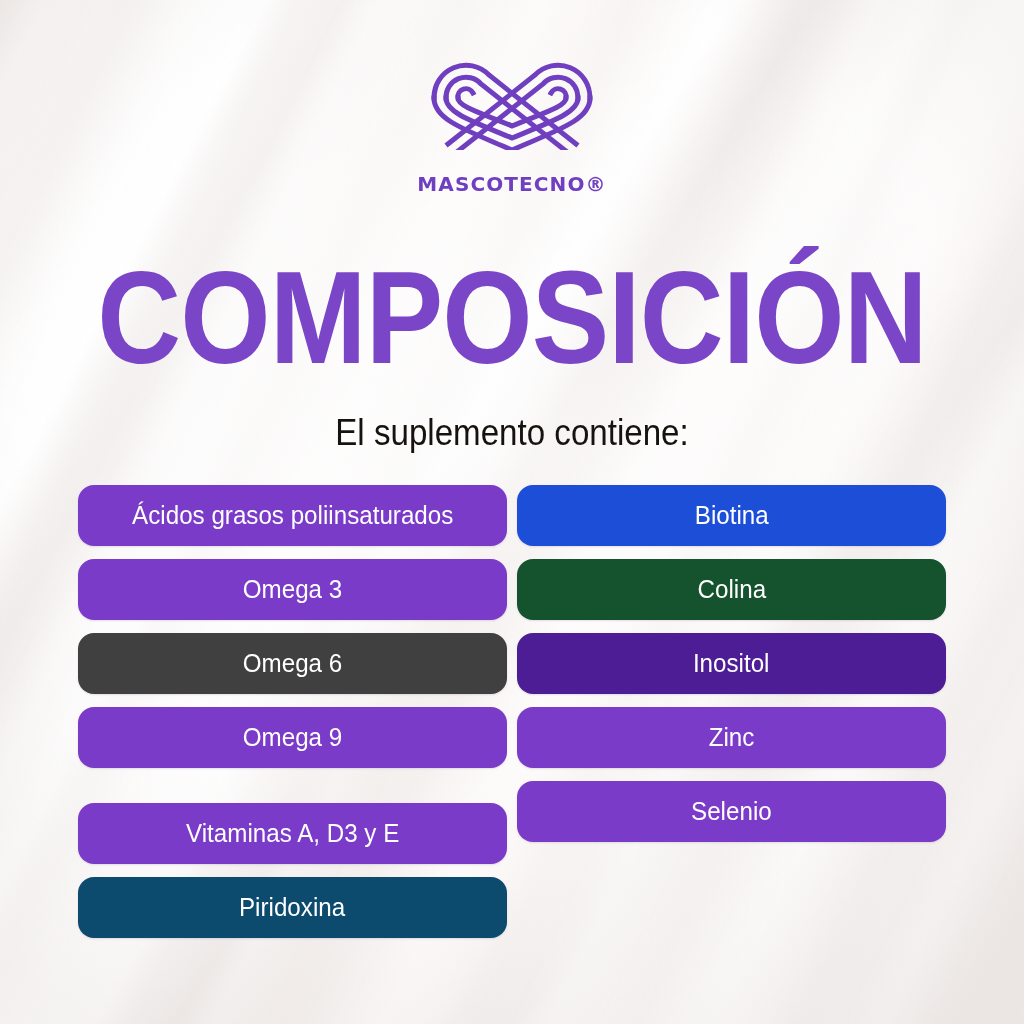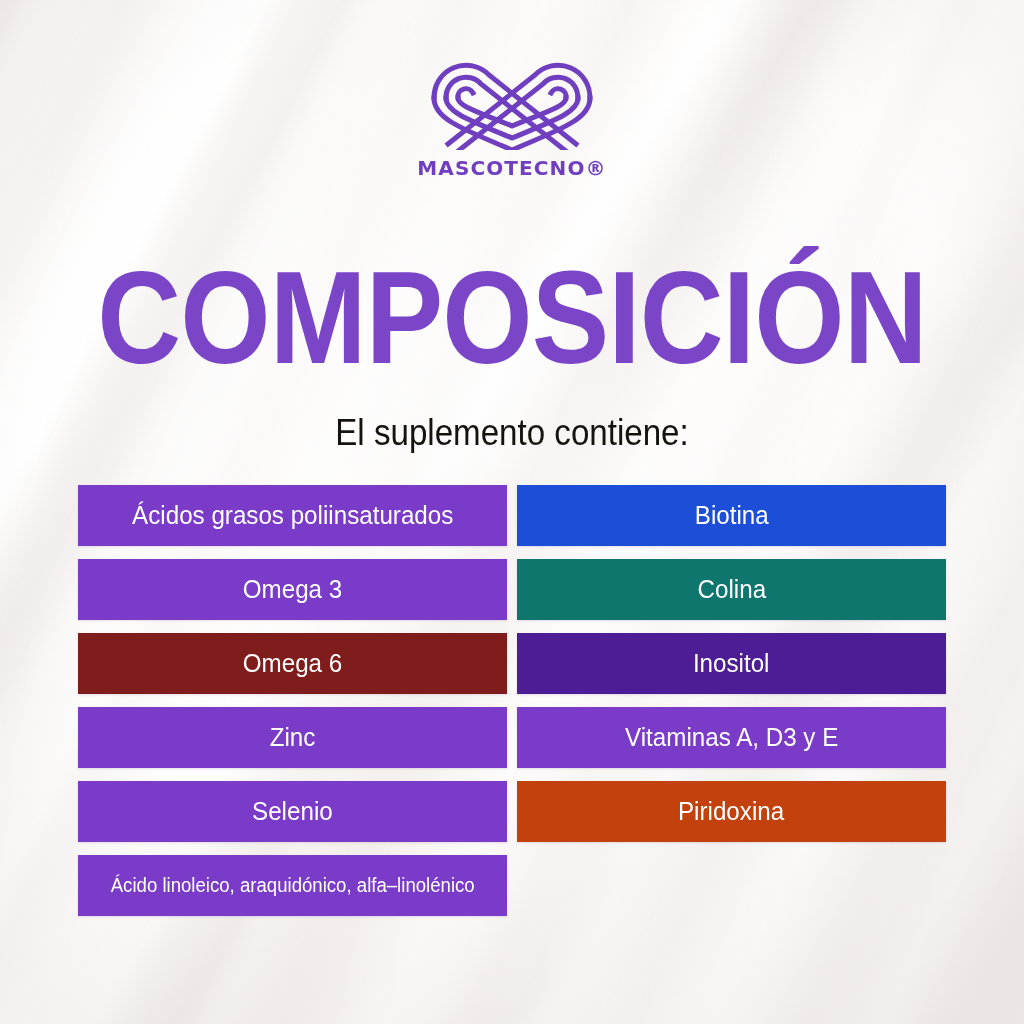--- a/index.html
+++ b/index.html
@@ -78,21 +78,21 @@
   #brand-logo {
     position:absolute;
     left:0; right:0;
     top:58px;
     display:flex;
     flex-direction:column;
     align-items:center;
   }
   #logo-mark { width:172px; height:92px; display:block; }
   #brand-wordmark {
-    margin-top:8px;
+    margin-top:24px;
     font-family:"DejaVu Sans", sans-serif;
     font-weight:700;
     font-size:20px;
     letter-spacing:1.1px;
     color:#6f3fc0;
     line-height:1;
   }
 
   
   #page-title {
@@ -133,20 +133,21 @@
     row-gap:13px;
   }
   .ingredient-row {
     height:61px;
     background:#7b3bc9;
     display:flex;
     align-items:center;
     justify-content:center;
     padding:0 10px;
     box-shadow:0 1px 2px rgba(120,90,150,.18);
+    border-radius:16px;
   }
   .ingredient-label {
     color:#ffffff;
     font-family:"Liberation Sans Narrow","Liberation Sans", sans-serif;
     font-size:26px;
     line-height:1.15;
     text-align:center;
     transform:scaleX(.93);
     white-space:nowrap;
   }
@@ -185,39 +186,39 @@
   <div id="composition-grid">
       <div class="ingredient-row" style="background: rgb(123, 59, 201);">
         <span class="ingredient-label" style="color: rgb(255, 255, 255);">Ácidos grasos poliinsaturados</span>
       </div>
       <div class="ingredient-row" style="background: #1d4ed8;">
         <span class="ingredient-label" style="color: rgb(255, 255, 255);">Biotina</span>
       </div>
       <div class="ingredient-row" style="background: rgb(123, 59, 201);">
         <span class="ingredient-label" style="color: rgb(255, 255, 255);">Omega 3</span>
       </div>
-      <div class="ingredient-row" style="background: #0f766e;">
+      <div class="ingredient-row" style="background: #14532d;">
         <span class="ingredient-label" style="color: rgb(255, 255, 255);">Colina</span>
       </div>
-      <div class="ingredient-row" style="background: #7f1d1d;">
+      <div class="ingredient-row" style="background: #404040;">
         <span class="ingredient-label" style="color: rgb(255, 255, 255);">Omega 6</span>
       </div>
       <div class="ingredient-row" style="background: #4c1d95;">
         <span class="ingredient-label" style="color: rgb(255, 255, 255);">Inositol</span>
       </div>
       <div class="ingredient-row" style="background: rgb(123, 59, 201);">
+        <span class="ingredient-label" style="color: rgb(255, 255, 255);">Omega 9</span>
+      </div>
+      <div class="ingredient-row" style="background: rgb(123, 59, 201);">
         <span class="ingredient-label" style="color: rgb(255, 255, 255);">Zinc</span>
       </div>
-      <div class="ingredient-row" style="background: rgb(123, 59, 201);">
+      <div class="ingredient-row" style="background: rgb(123, 59, 201); margin-top: 22px;">
         <span class="ingredient-label" style="color: rgb(255, 255, 255);">Vitaminas A, D3 y E</span>
       </div>
       <div class="ingredient-row" style="background: rgb(123, 59, 201);">
         <span class="ingredient-label" style="color: rgb(255, 255, 255);">Selenio</span>
       </div>
-      <div class="ingredient-row" style="background: #c2410c;">
+      <div class="ingredient-row" style="background: #0c4a6e;">
         <span class="ingredient-label" style="color: rgb(255, 255, 255);">Piridoxina</span>
       </div>
-      <div class="ingredient-row" style="background: rgb(123, 59, 201);">
-        <span class="ingredient-label small" style="color: rgb(255, 255, 255);">Ácido linoleico, araquidónico, alfa–linolénico</span>
-      </div>
     </div>
 
 </div>
 
 </body></html>

